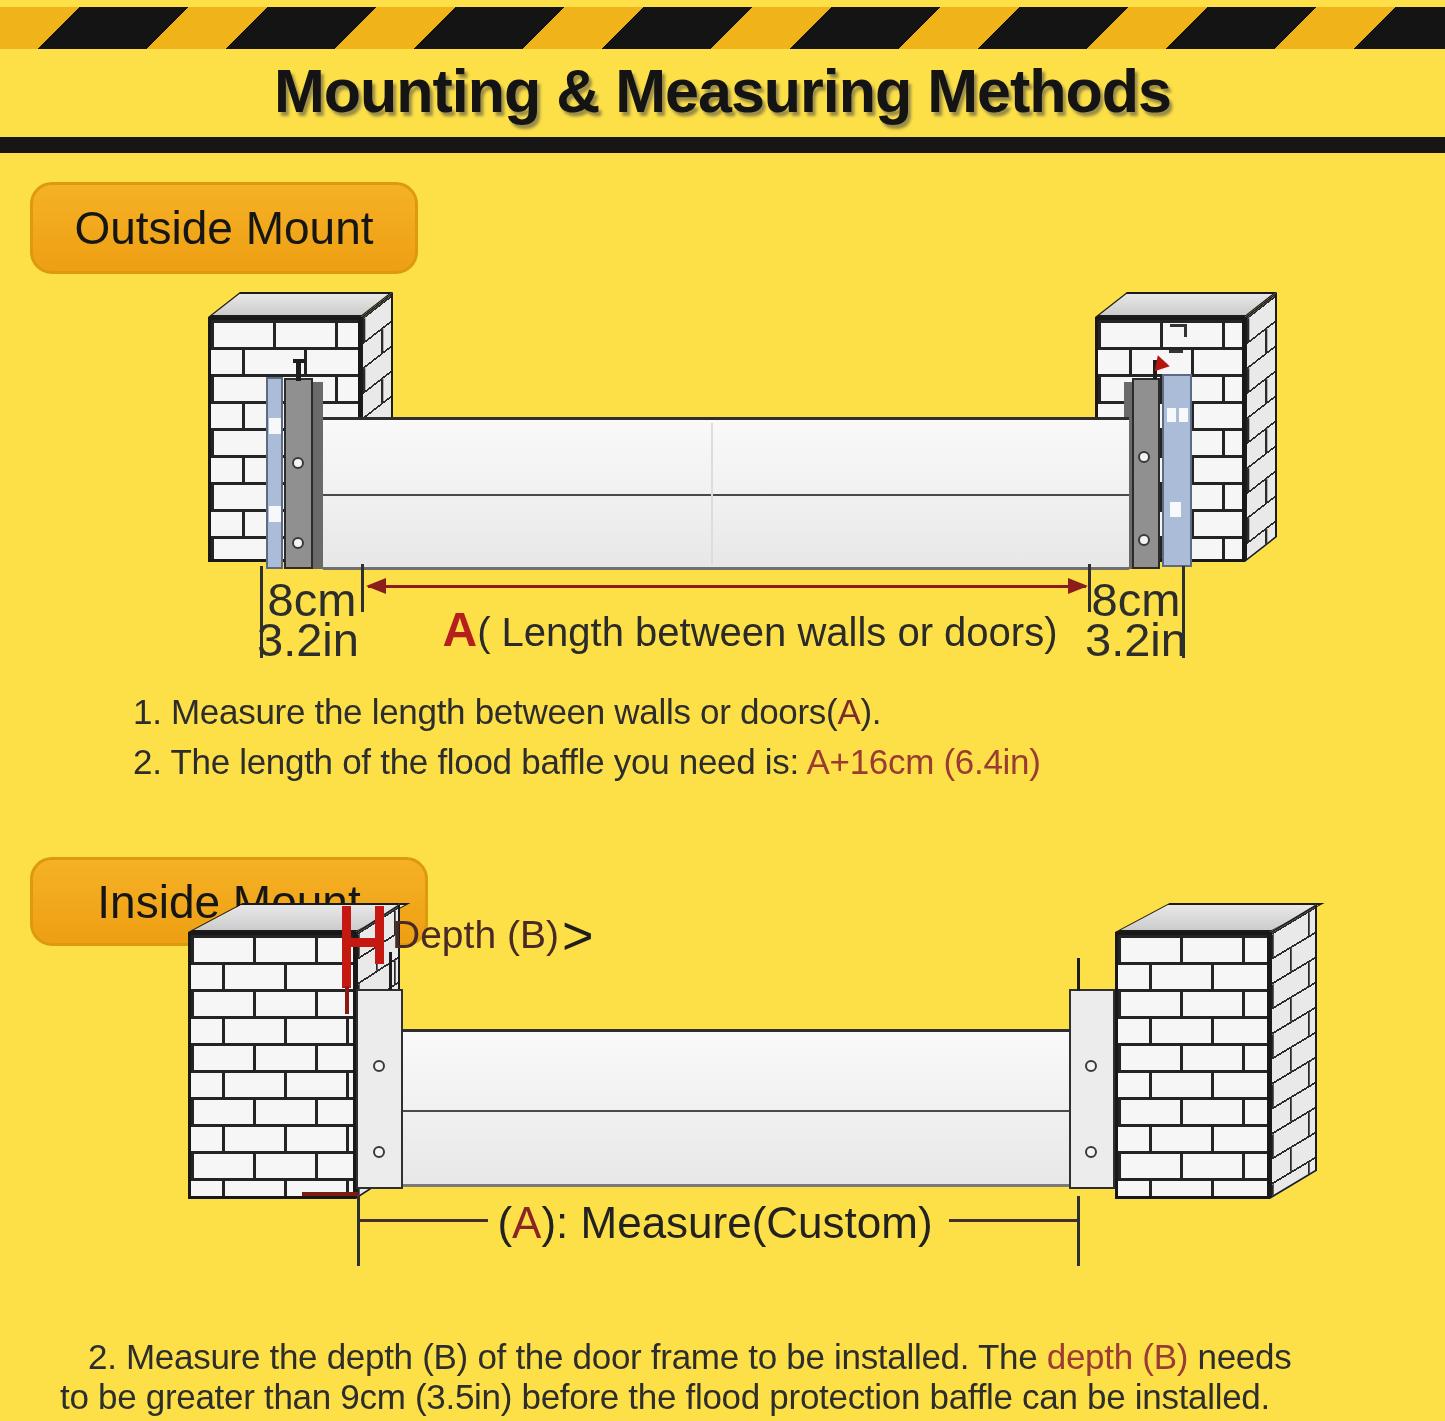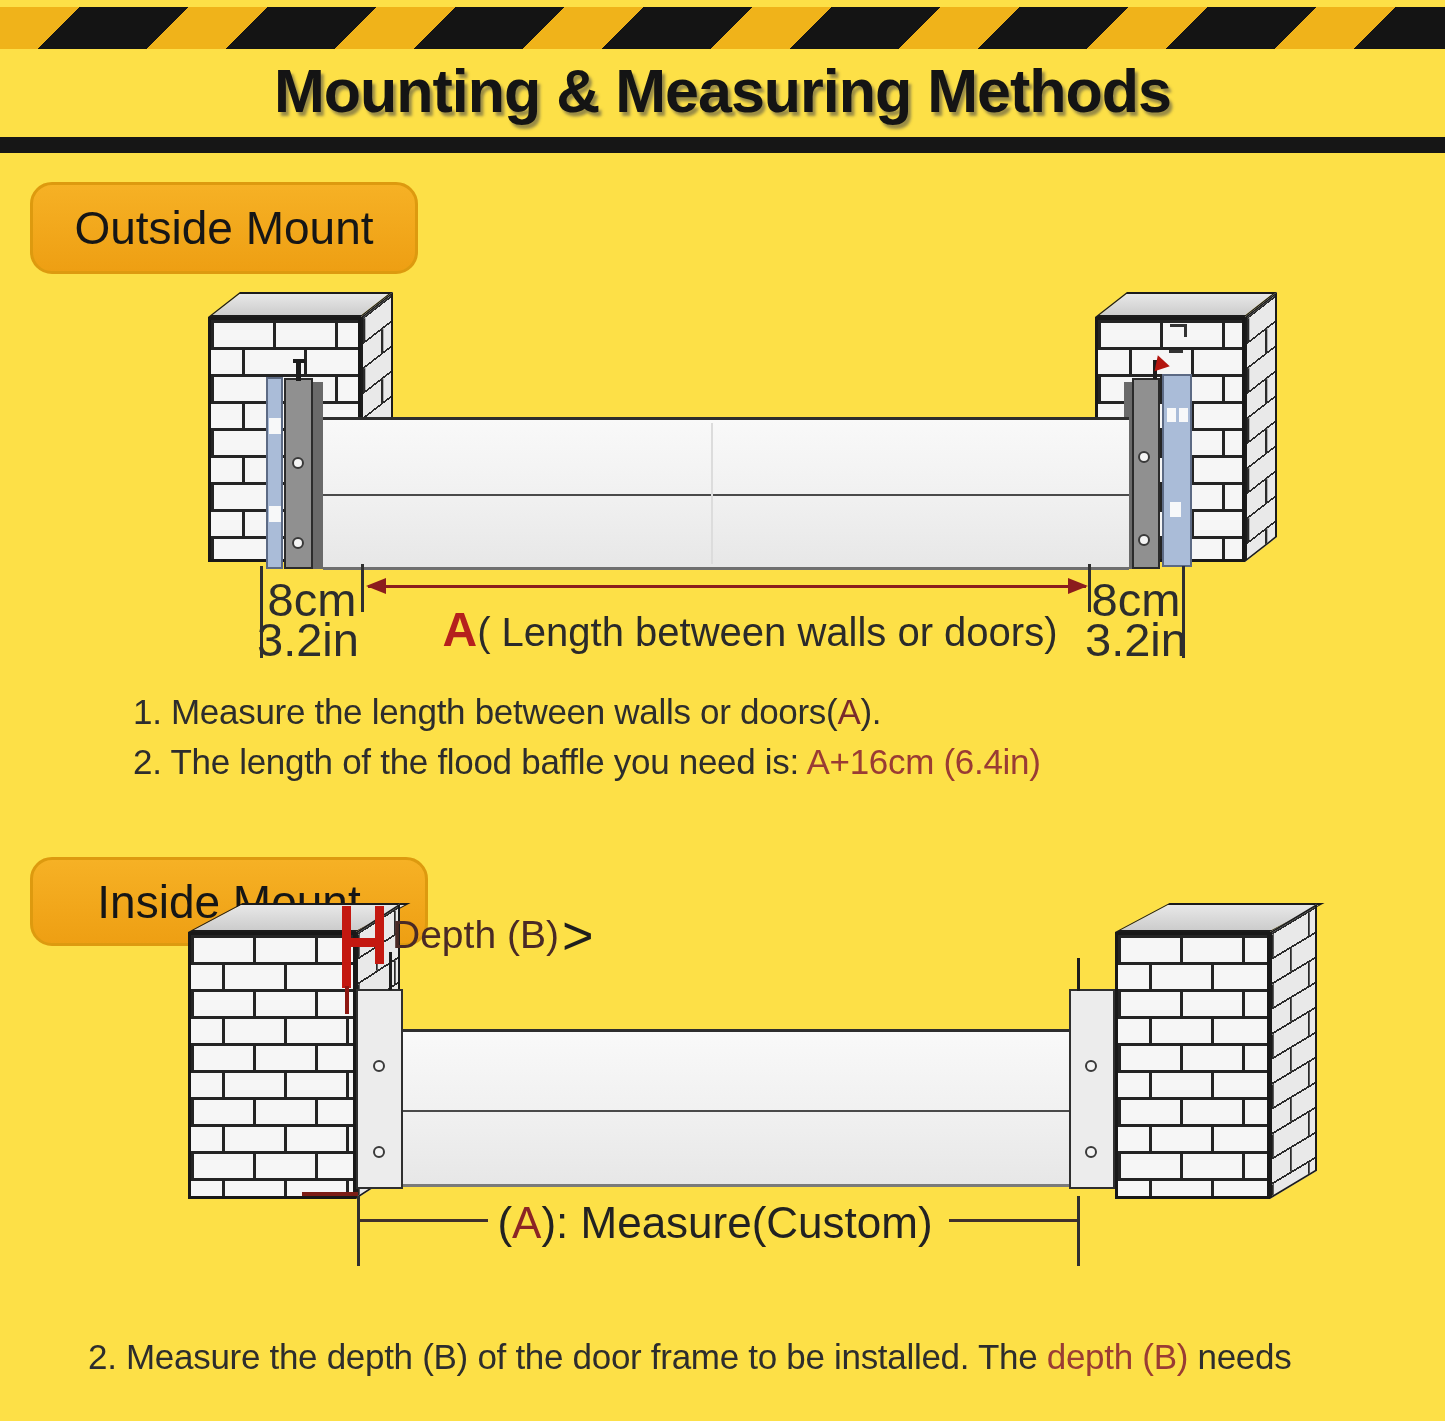--- a/index.html
+++ b/index.html
@@ -190,14 +190,17 @@
     <div class="abs dimline2" style="left:360px;top:1219px;width:128px;z-index:7;"></div>
     <div class="abs dimline2" style="left:949px;top:1219px;width:128px;z-index:7;"></div>
     <div class="abs inlen" style="left:470px;top:1198px;width:490px;">
       <span>(</span><span class="inlenA">A</span><span>): Measure(Custom)</span>
     </div>
   </div>
 
   <div class="abs step" style="left:88px;top:1337px;">
     <span>2. Measure the depth (B) of the door frame to be installed. The </span><span class="maroon">depth (B)</span><span> needs</span>
   </div>
+  <div class="abs step" style="left:60px;top:1377px;">
+    <span>to be greater than 9cm (3.5in) before the flood protection baffle can be installed.</span>
+  </div>
 
 </div>
 
 </body></html>

